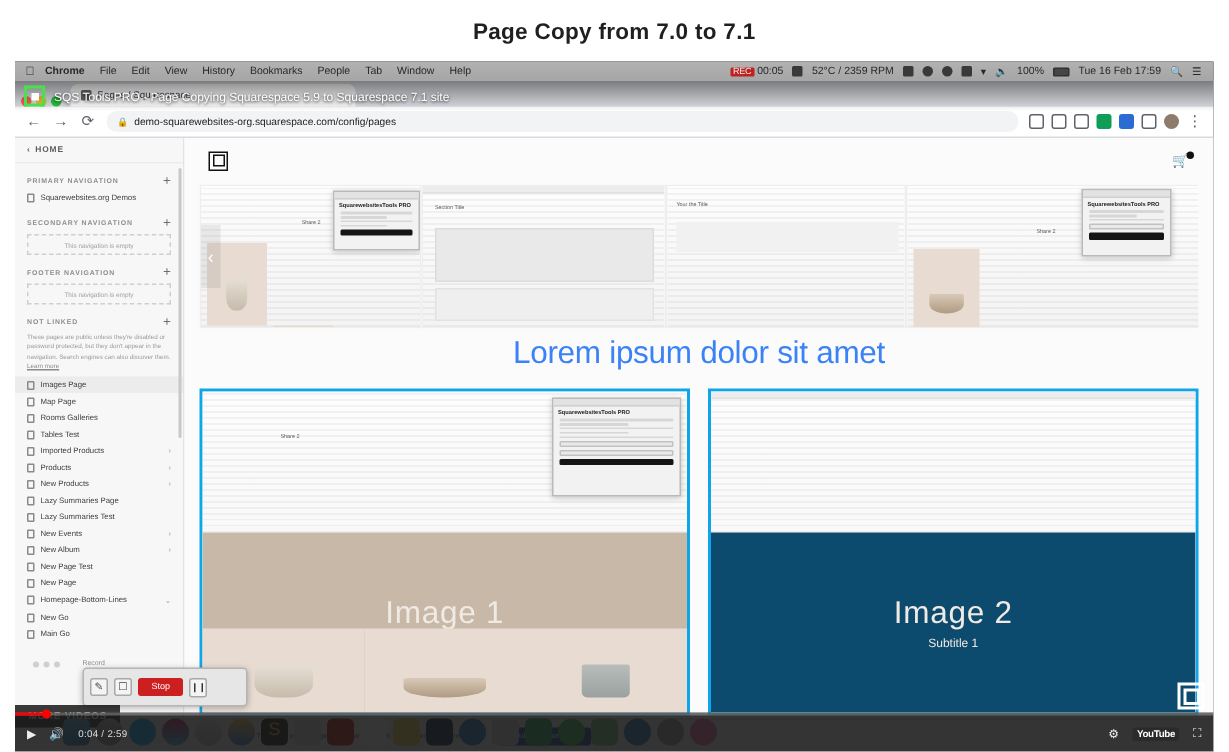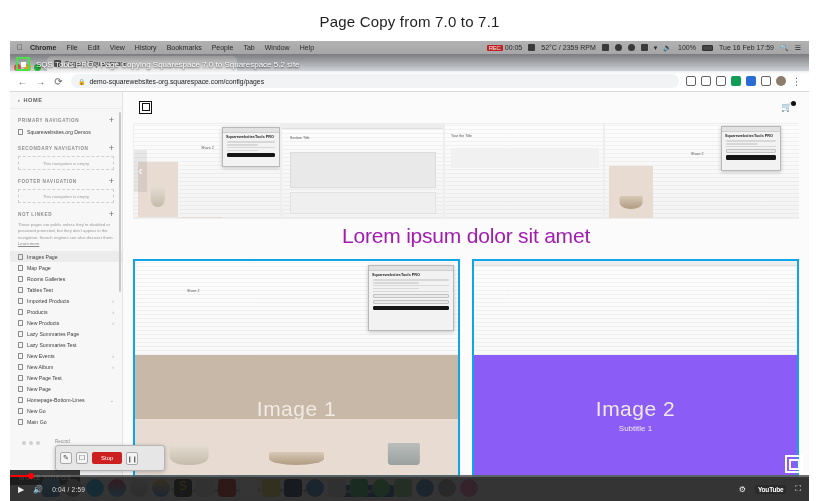--- a/index.html
+++ b/index.html
@@ -10,21 +10,21 @@
     overflow: hidden;
   }
 
   
   #page-title {
     height: 42px;
     display: flex;
     align-items: center;
     justify-content: center;
     font-size: 15px;
-    font-weight: normal;
+    font-weight: bold;
     color: #1f1f1f;
     letter-spacing: .2px;
   }
 
   
   #video-frame {
     position: absolute;
     left: 10px; top: 41px;
     width: 799px; height: 460px;
     background: #1c1c1c;
@@ -175,21 +175,21 @@
   .prod.glass::after{ border-radius:6% 6% 14% 14%; width:30%; height:40%; background:linear-gradient(#b9bdbc,#9aa19f);}
   .carousel-arrow{
     position:absolute; left:0; top:28%; width:13px;height:42px;
     background:rgba(0,0,0,.07); color:#fff; font-size:12px;
     display:flex;align-items:center;justify-content:center;
   }
 
   
   #lorem {
     position:absolute; left:0; right:0; top:132px;
-    text-align:center; font-size:21px; color:#a21caf; letter-spacing:-.2px;
+    text-align:center; font-size:21px; color:#3b82f6; letter-spacing:-.2px;
   }
 
   
   #lower {
     position:absolute; left:10px; right:10px; top:167px; bottom:24px;
     display:flex; gap:12px;
   }
   .lpanel{ flex:1; position:relative; background:#fff; border:2px solid #0ea5e9; overflow:hidden;}
   .img-hero {
     position:absolute; left:0; right:0; bottom:0; top:44%;
@@ -570,21 +570,21 @@
               <div class="pro-line"></div>
               <div class="pro-btn"></div>
               <div class="pro-btn"></div>
               <div class="pro-btn dark"></div>
             </div>
           </div>
 
           <div class="lpanel">
             <div class="screenshot-bg"></div>
             <div class="mini-hdr"></div>
-            <div class="img-hero" style="background:#8b5cf6">
+            <div class="img-hero" style="background:#0c4a6e">
               <span class="t">Image 2</span>
               <span class="s">Subtitle 1</span>
             </div>
           </div>
         </div>
 
         <div id="publish-bar">
           <span class="msg">The site is password protected, anyone with the password can see the site</span>
           <span id="publish-btn">Publish Your Site</span>
         </div>
@@ -648,16 +648,16 @@
       <span>⛶</span>
     </div>
   </div>
 
   <div style="position:absolute;left:0;top:13px;width:100%;height:20px;
               background:linear-gradient(rgba(0,0,0,.45),rgba(0,0,0,0));
               display:flex;align-items:center;gap:6px;padding-left:6px;">
     <span style="width:14px;height:14px;border:2px solid #4be04b;display:flex;align-items:center;justify-content:center;flex:none;">
       <span style="width:5px;height:5px;background:#fff;display:block;"></span>
     </span>
-    <span style="color:#fff;font-size:8px;text-shadow:0 1px 2px rgba(0,0,0,.8);">SQS Tools PRO - Page Copying Squarespace 7.0 to Squarespace 5.2 site</span>
+    <span style="color:#fff;font-size:8px;text-shadow:0 1px 2px rgba(0,0,0,.8);">SQS Tools PRO - Page Copying Squarespace 5.9 to Squarespace 7.1 site</span>
   </div>
 
 </div>
 
 </body></html>

